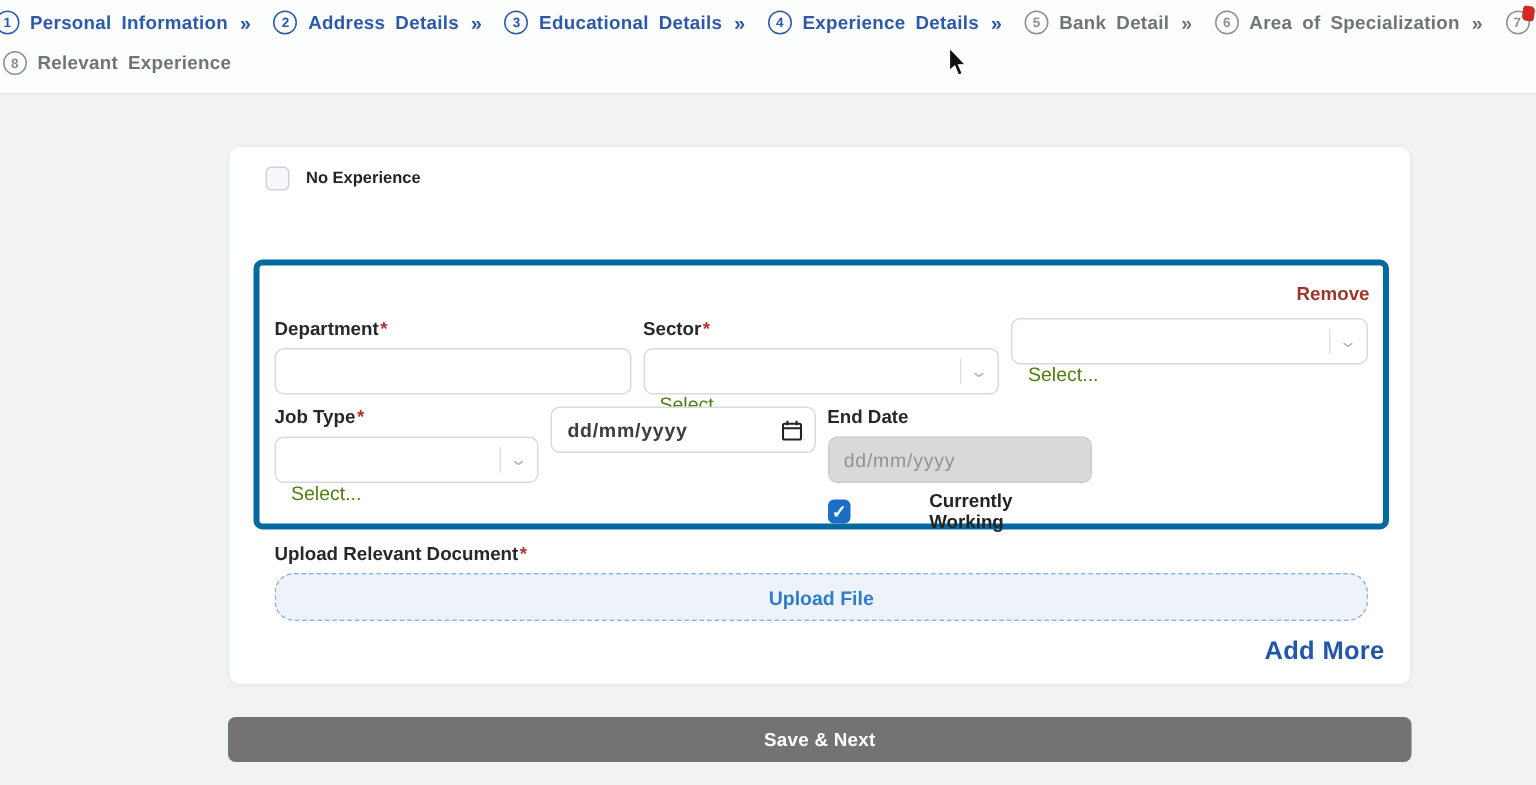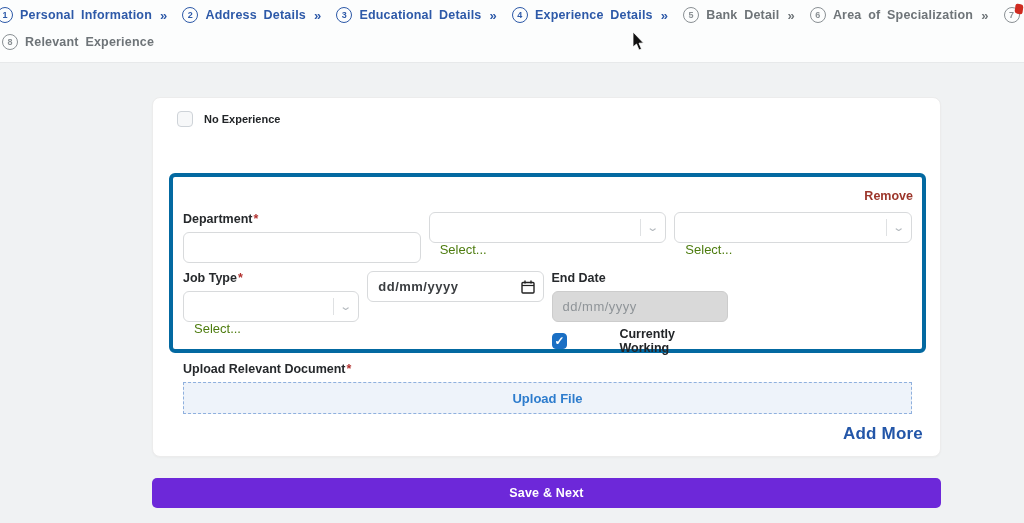--- a/index.html
+++ b/index.html
@@ -86,35 +86,35 @@
   .ibox.disabled { background:#d9d9d9; border-color:#cccccc; cursor:default; }
   .ibox.disabled .date-text { color:#8f9498; font-weight:400; }
 
   .row2 { margin-top:8px; }
   .cw { display:flex; justify-content:flex-end; align-items:center; gap:9px; margin-top:5px; }
   .cw .lbl { font-size:12.5px; font-weight:700; color:#222528;margin-left:43px; }
 
   .upload-label { margin-top:7px; }
   .upload-btn {
     margin-top:3px; height:32px;
-    border:1px dashed #8fb0de; border-radius:0; background:#eef3fa;
+    border:1px dashed #8fb0de; border-radius:13px; background:#eef3fa;
     display:flex; align-items:center; justify-content:center;
     color:#2d7ccd; font-size:13px; font-weight:700; cursor:pointer;
   }
 
   .add-more {
     position:absolute; right:17px; bottom:12px;
     color:#2356a8; font-size:17px; font-weight:700; cursor:pointer;
     letter-spacing:.2px;
   }
 
   
   .save-btn {
     position:absolute; left:152px; top:478px; width:789px; height:30px;
-    background:#6d28d9; border:none; border-radius:5px;
+    background:#737373; border:none; border-radius:5px;
     color:#ffffff; font-size:12.5px; font-weight:700;
     display:flex; align-items:center; justify-content:center; cursor:pointer;
     font-family:inherit; letter-spacing:.2px;
   }
 
   .cursor { position:absolute; left:632px; top:32px; pointer-events:none; }
 </style>
 </head>
 <body>
 
@@ -179,20 +179,23 @@
     <div class="frow">
       <div class="fcol">
         <div class="field-label">
           <span>Department</span><span class="req">*</span>
         </div>
         <div class="ibox">
           <input type="text" value="" style="">
         </div>
       </div>
       <div class="fcol">
+        <div class="field-label">
+          <span>Sector</span><span class="req">*</span>
+        </div>
         <div class="ibox">
           <span class="placeholder">Select...</span>
           <span class="sep"></span>
           <span class="chev">⌄</span>
         </div>
       </div>
       <div class="fcol">
         <div class="ibox">
           <span class="placeholder">Select...</span>
           <span class="sep"></span>

